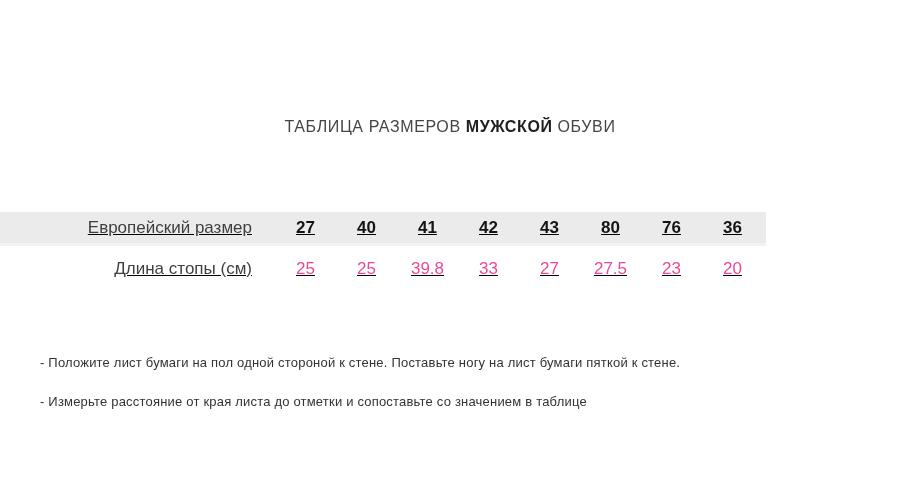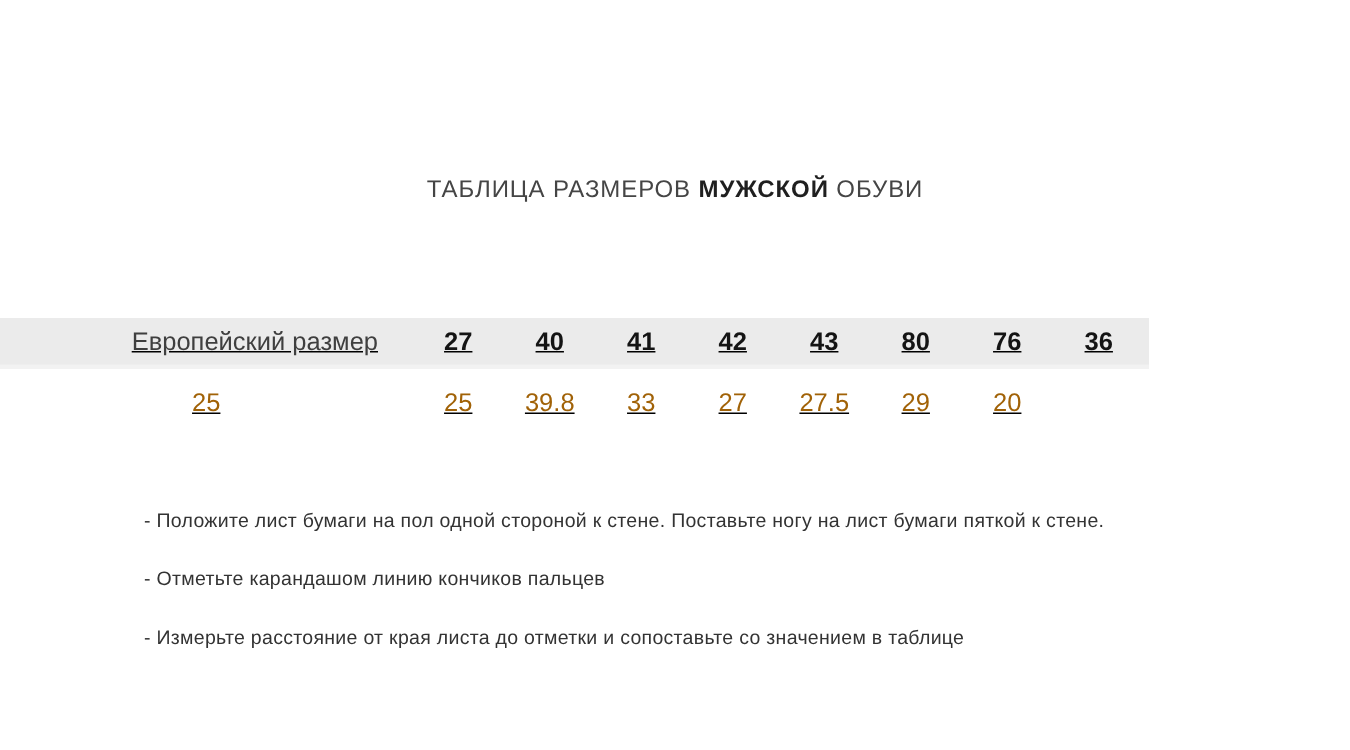--- a/index.html
+++ b/index.html
@@ -63,26 +63,26 @@
     text-align: right;
     padding-right: 23px;
     color: #3f3f3f;
   }
   .trow.sizes .cell.num {
     font-weight: 700;
     color: #141414;
   }
   .trow.lengths .cell.num {
     font-weight: 400;
-    color: #a16207;
+    color: #ec4899;
   }
   
   .instructions {
-    margin-top: 48px;
-    padding-left: 96px;
+    margin-top: 64px;
+    padding-left: 40px;
     padding-right: 60px;
   }
   .instructions p {
     margin: 0 0 25px 0;
     font-size: 13px;
     line-height: 14px;
     color: #333333;
     letter-spacing: 0.2px;
     white-space: nowrap;
   }
@@ -103,32 +103,32 @@
       <div class="cell num">41</div>
       <div class="cell num">42</div>
       <div class="cell num">43</div>
       <div class="cell num">80</div>
       <div class="cell num">76</div>
       <div class="cell num">36</div>
       <div class="cell filler"></div>
     </div>
 
     <div class="trow lengths">
+      <div class="cell label">Длина стопы (см)</div>
       <div class="cell num">25</div>
       <div class="cell num">25</div>
       <div class="cell num">39.8</div>
       <div class="cell num">33</div>
       <div class="cell num">27</div>
       <div class="cell num">27.5</div>
-      <div class="cell num">29</div>
+      <div class="cell num">23</div>
       <div class="cell num">20</div>
       <div class="cell filler"></div>
     </div>
 
   </div>
 
   <div class="instructions">
     <p>- Положите лист бумаги на пол одной стороной к стене. Поставьте ногу на лист бумаги пяткой к стене.</p>
-    <p>- Отметьте карандашом линию кончиков пальцев</p>
     <p>- Измерьте расстояние от края листа до отметки и сопоставьте со значением в таблице</p>
   </div>
 
 </div>
 
 </body></html>

